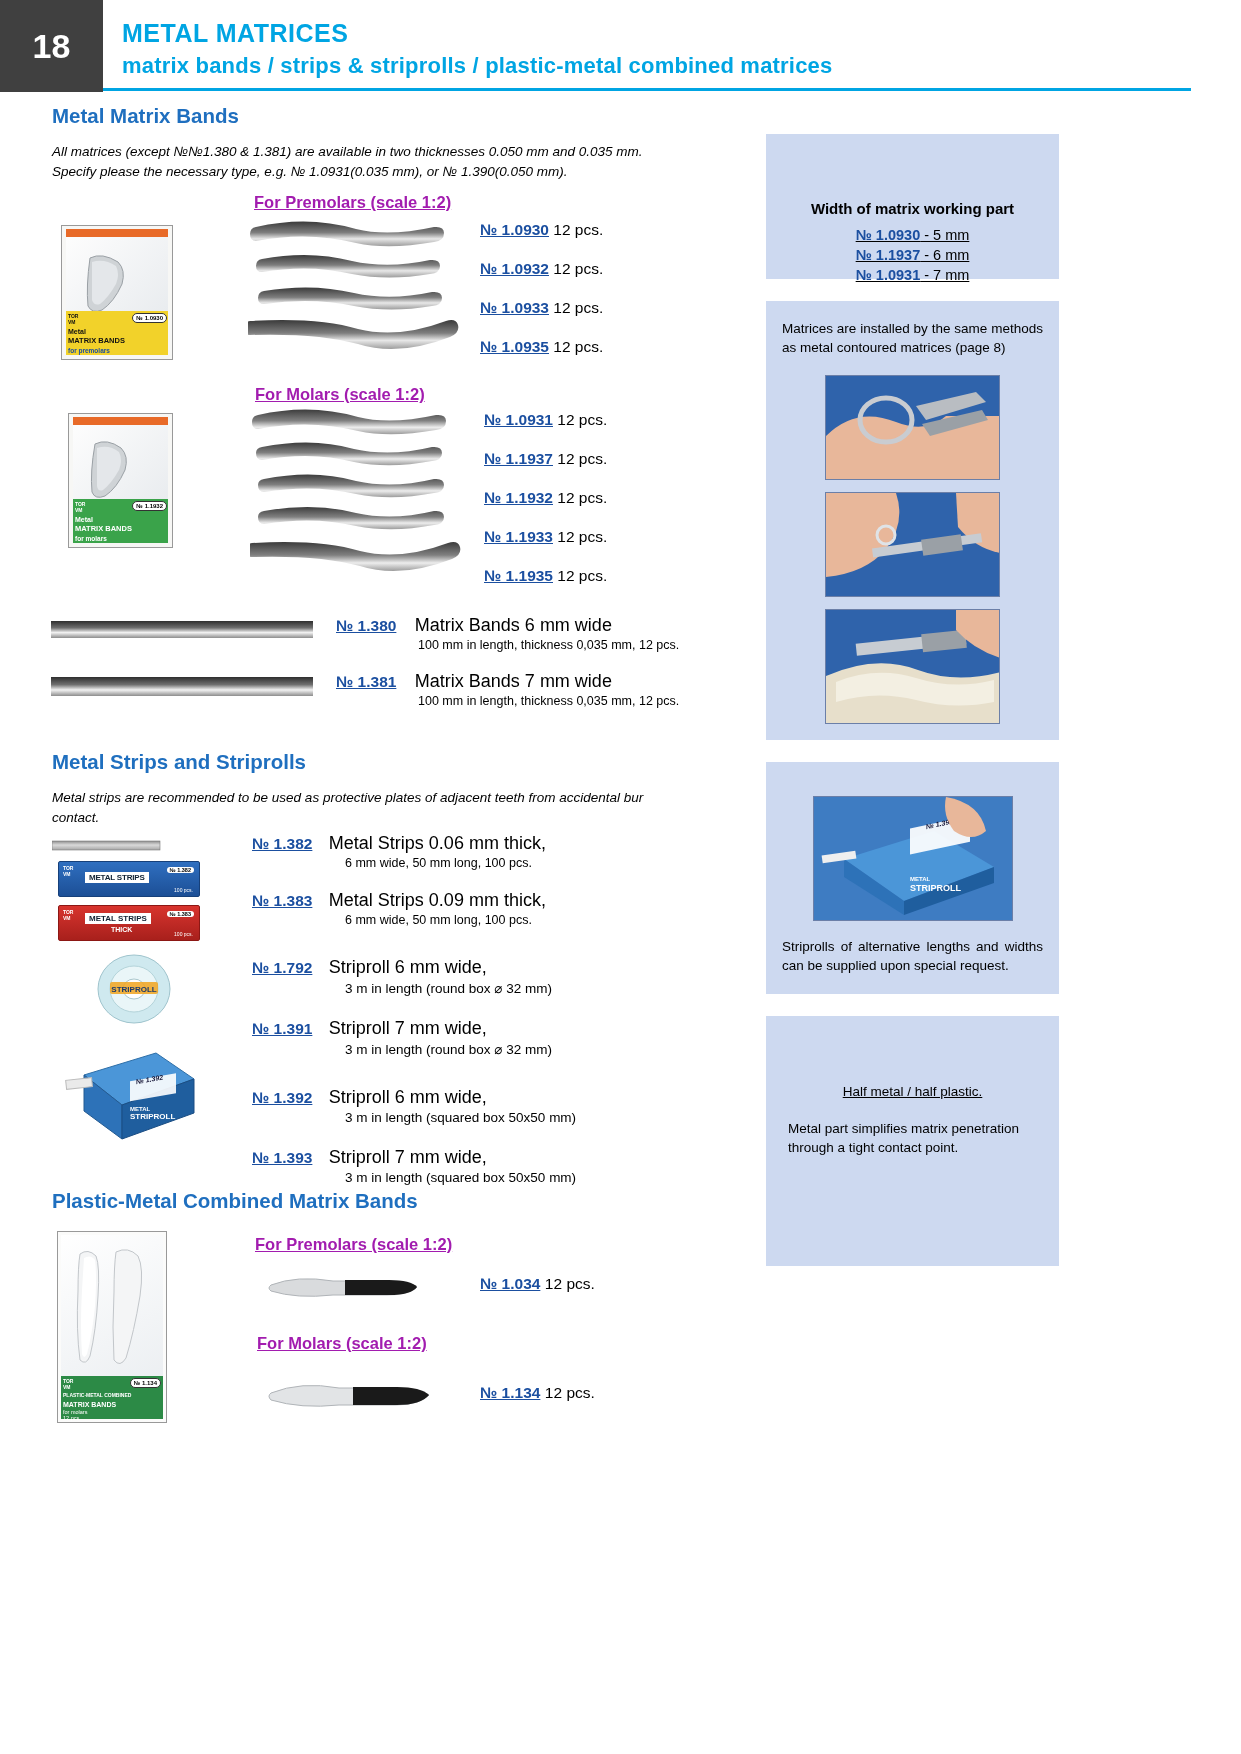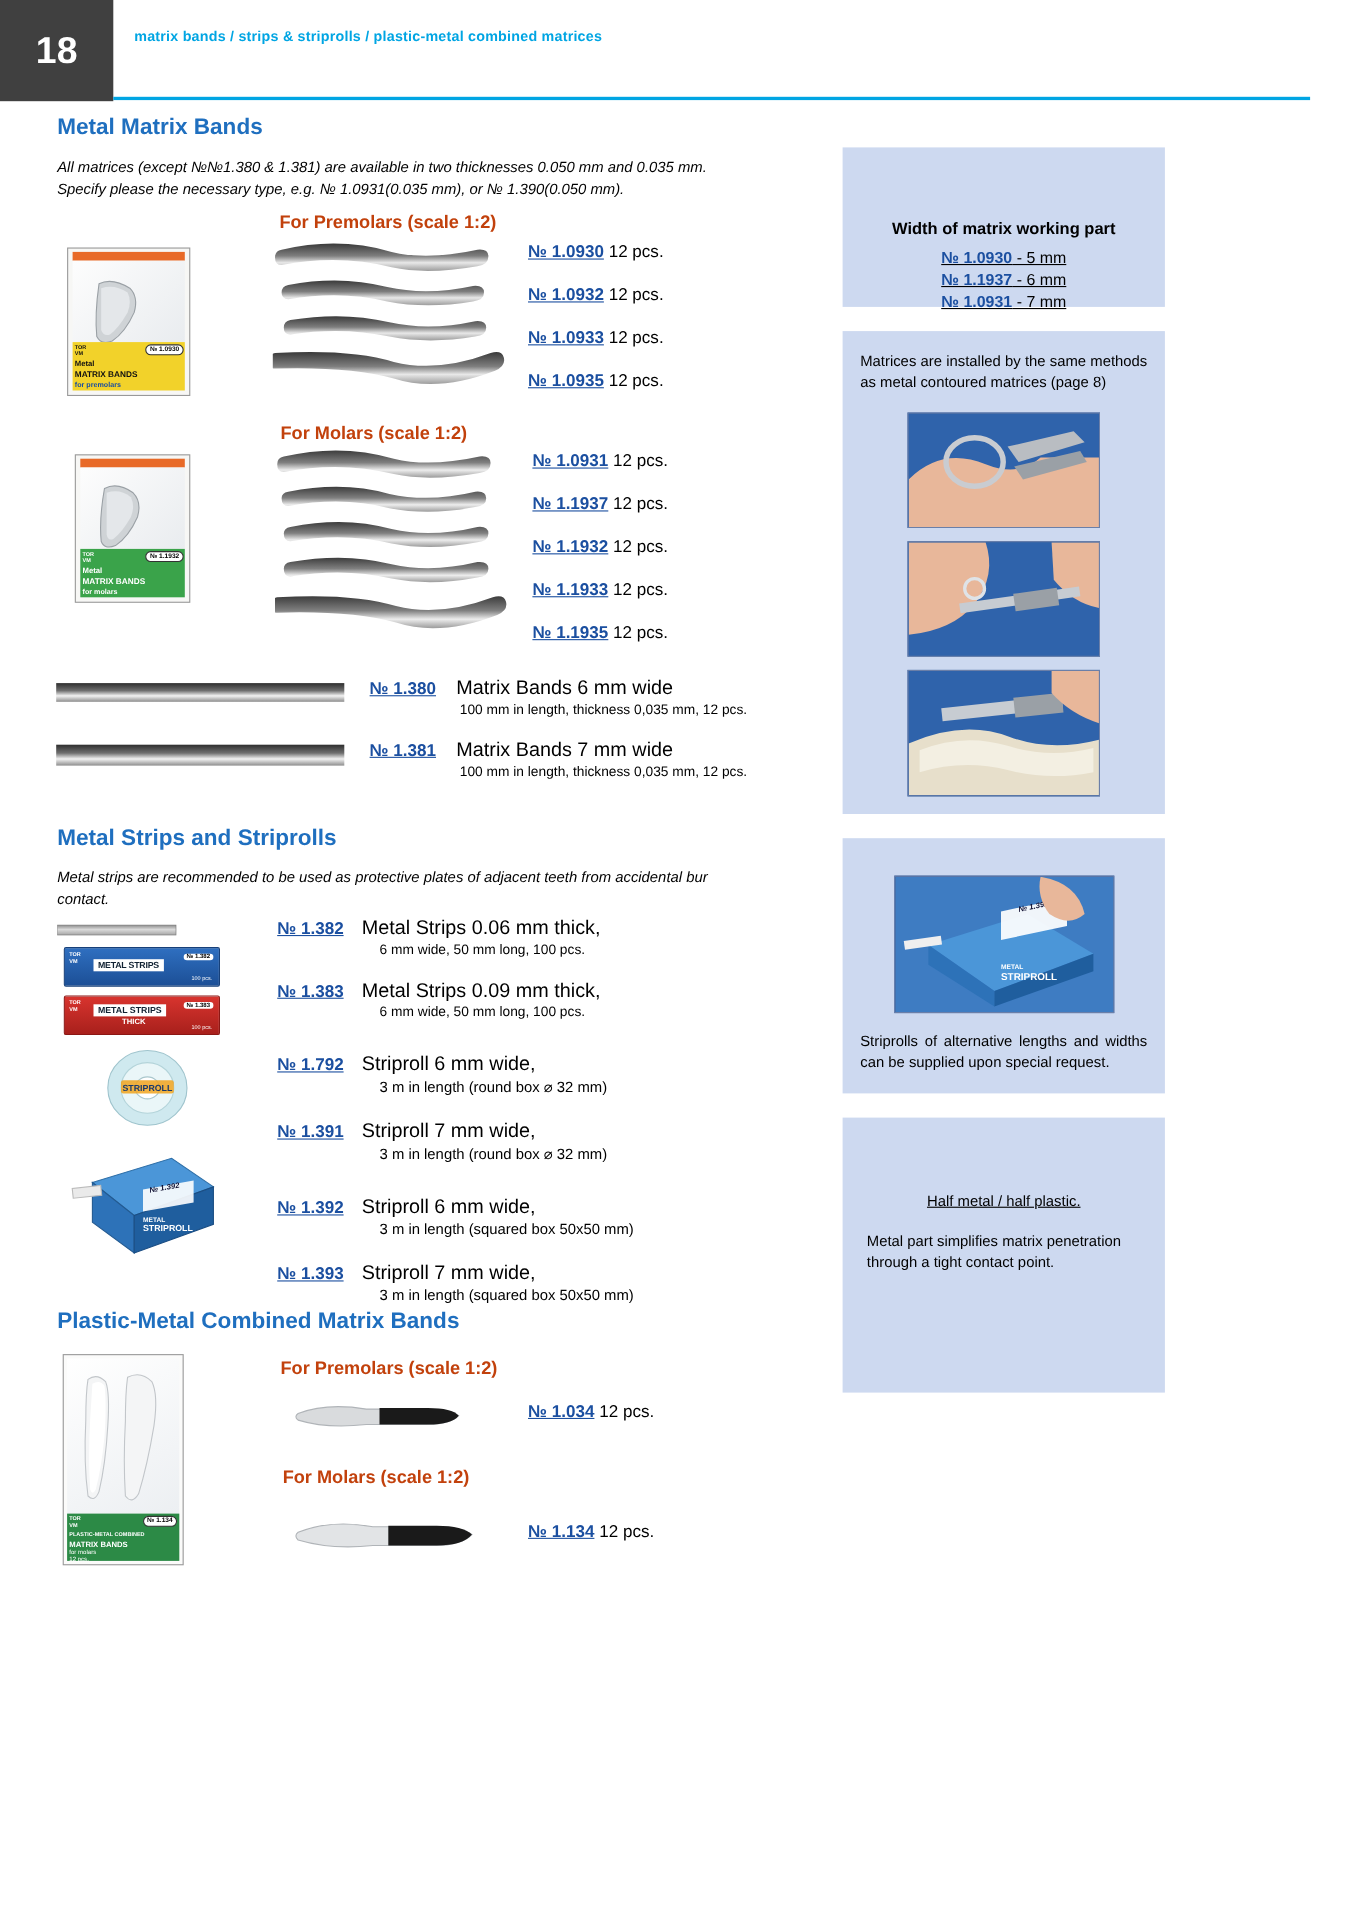--- a/index.html
+++ b/index.html
@@ -20,43 +20,43 @@
     background:#404040; color:#fff;
     display:flex; align-items:center; justify-content:center;
     font-size:34px; font-weight:bold;
   }
   .header-titles { position:absolute; left:122px; top:20px; }
   .header-main {
     color:#00a5e3; font-size:25px; font-weight:bold; letter-spacing:.5px;
     line-height:1.1;
   }
   .header-sub {
-    color:#00a5e3; font-size:13px; font-weight:bold; letter-spacing:.2px;
+    color:#00a5e3; font-size:22px; font-weight:bold; letter-spacing:.2px;
     margin-top:5px;
   }
   .header-rule {
     position:absolute; left:103px; right:50px; top:88px; height:3px;
     background:#00a5e3;
   }
 
   
   .left-col { position:absolute; left:52px; top:104px; width:700px; }
   .right-col { position:absolute; left:766px; top:134px; width:293px; }
 
   h2.section {
     color:#1f6fbf; font-size:20.5px; font-weight:bold; margin:0 0 14px 0;
   }
   .intro-italic {
     font-style:italic; font-size:13.5px; line-height:1.45; color:#000;
     margin:0 0 6px 0;
   }
 
   .sub-head {
-    color:#c2410c; font-size:16.5px; font-weight:bold;
-    margin:0;
+    color:#a21caf; font-size:16.5px; font-weight:bold;
+    text-decoration:underline; margin:0;
   }
 
   .code { color:#1b4fa0; font-weight:bold; text-decoration:underline; }
   .qty { font-size:15.5px; }
   .listline { font-size:15.5px; margin-bottom:11px; }
 
   
   .blue-box {
     background:#cdd9f0; padding:14px 16px; margin-bottom:22px;
   }
@@ -80,20 +80,21 @@
   .footnote { font-size:12.5px; margin-top:2px; }
   .prod-name { font-size:18px; font-weight:normal; }
   .prod-code { font-size:15.5px; }
 </style>
 </head>
 <body>
 
 <div class="page-header">
   <div class="header-badge">18</div>
   <div class="header-titles">
+    <div class="header-main">METAL MATRICES</div>
     <div class="header-sub">matrix bands / strips &amp; striprolls / plastic-metal combined matrices</div>
   </div>
   <div class="header-rule"></div>
 </div>
 
 <div class="left-col">
 
   <h2 class="section">Metal Matrix Bands</h2>
 
   <p class="intro-italic" style="width:630px;">All matrices (except №№1.380 &amp; 1.381) are available in two thicknesses 0.050 mm and 0.035 mm. Specify please the necessary type, e.g. № 1.0931(0.035 mm), or № 1.390(0.050 mm).</p>

